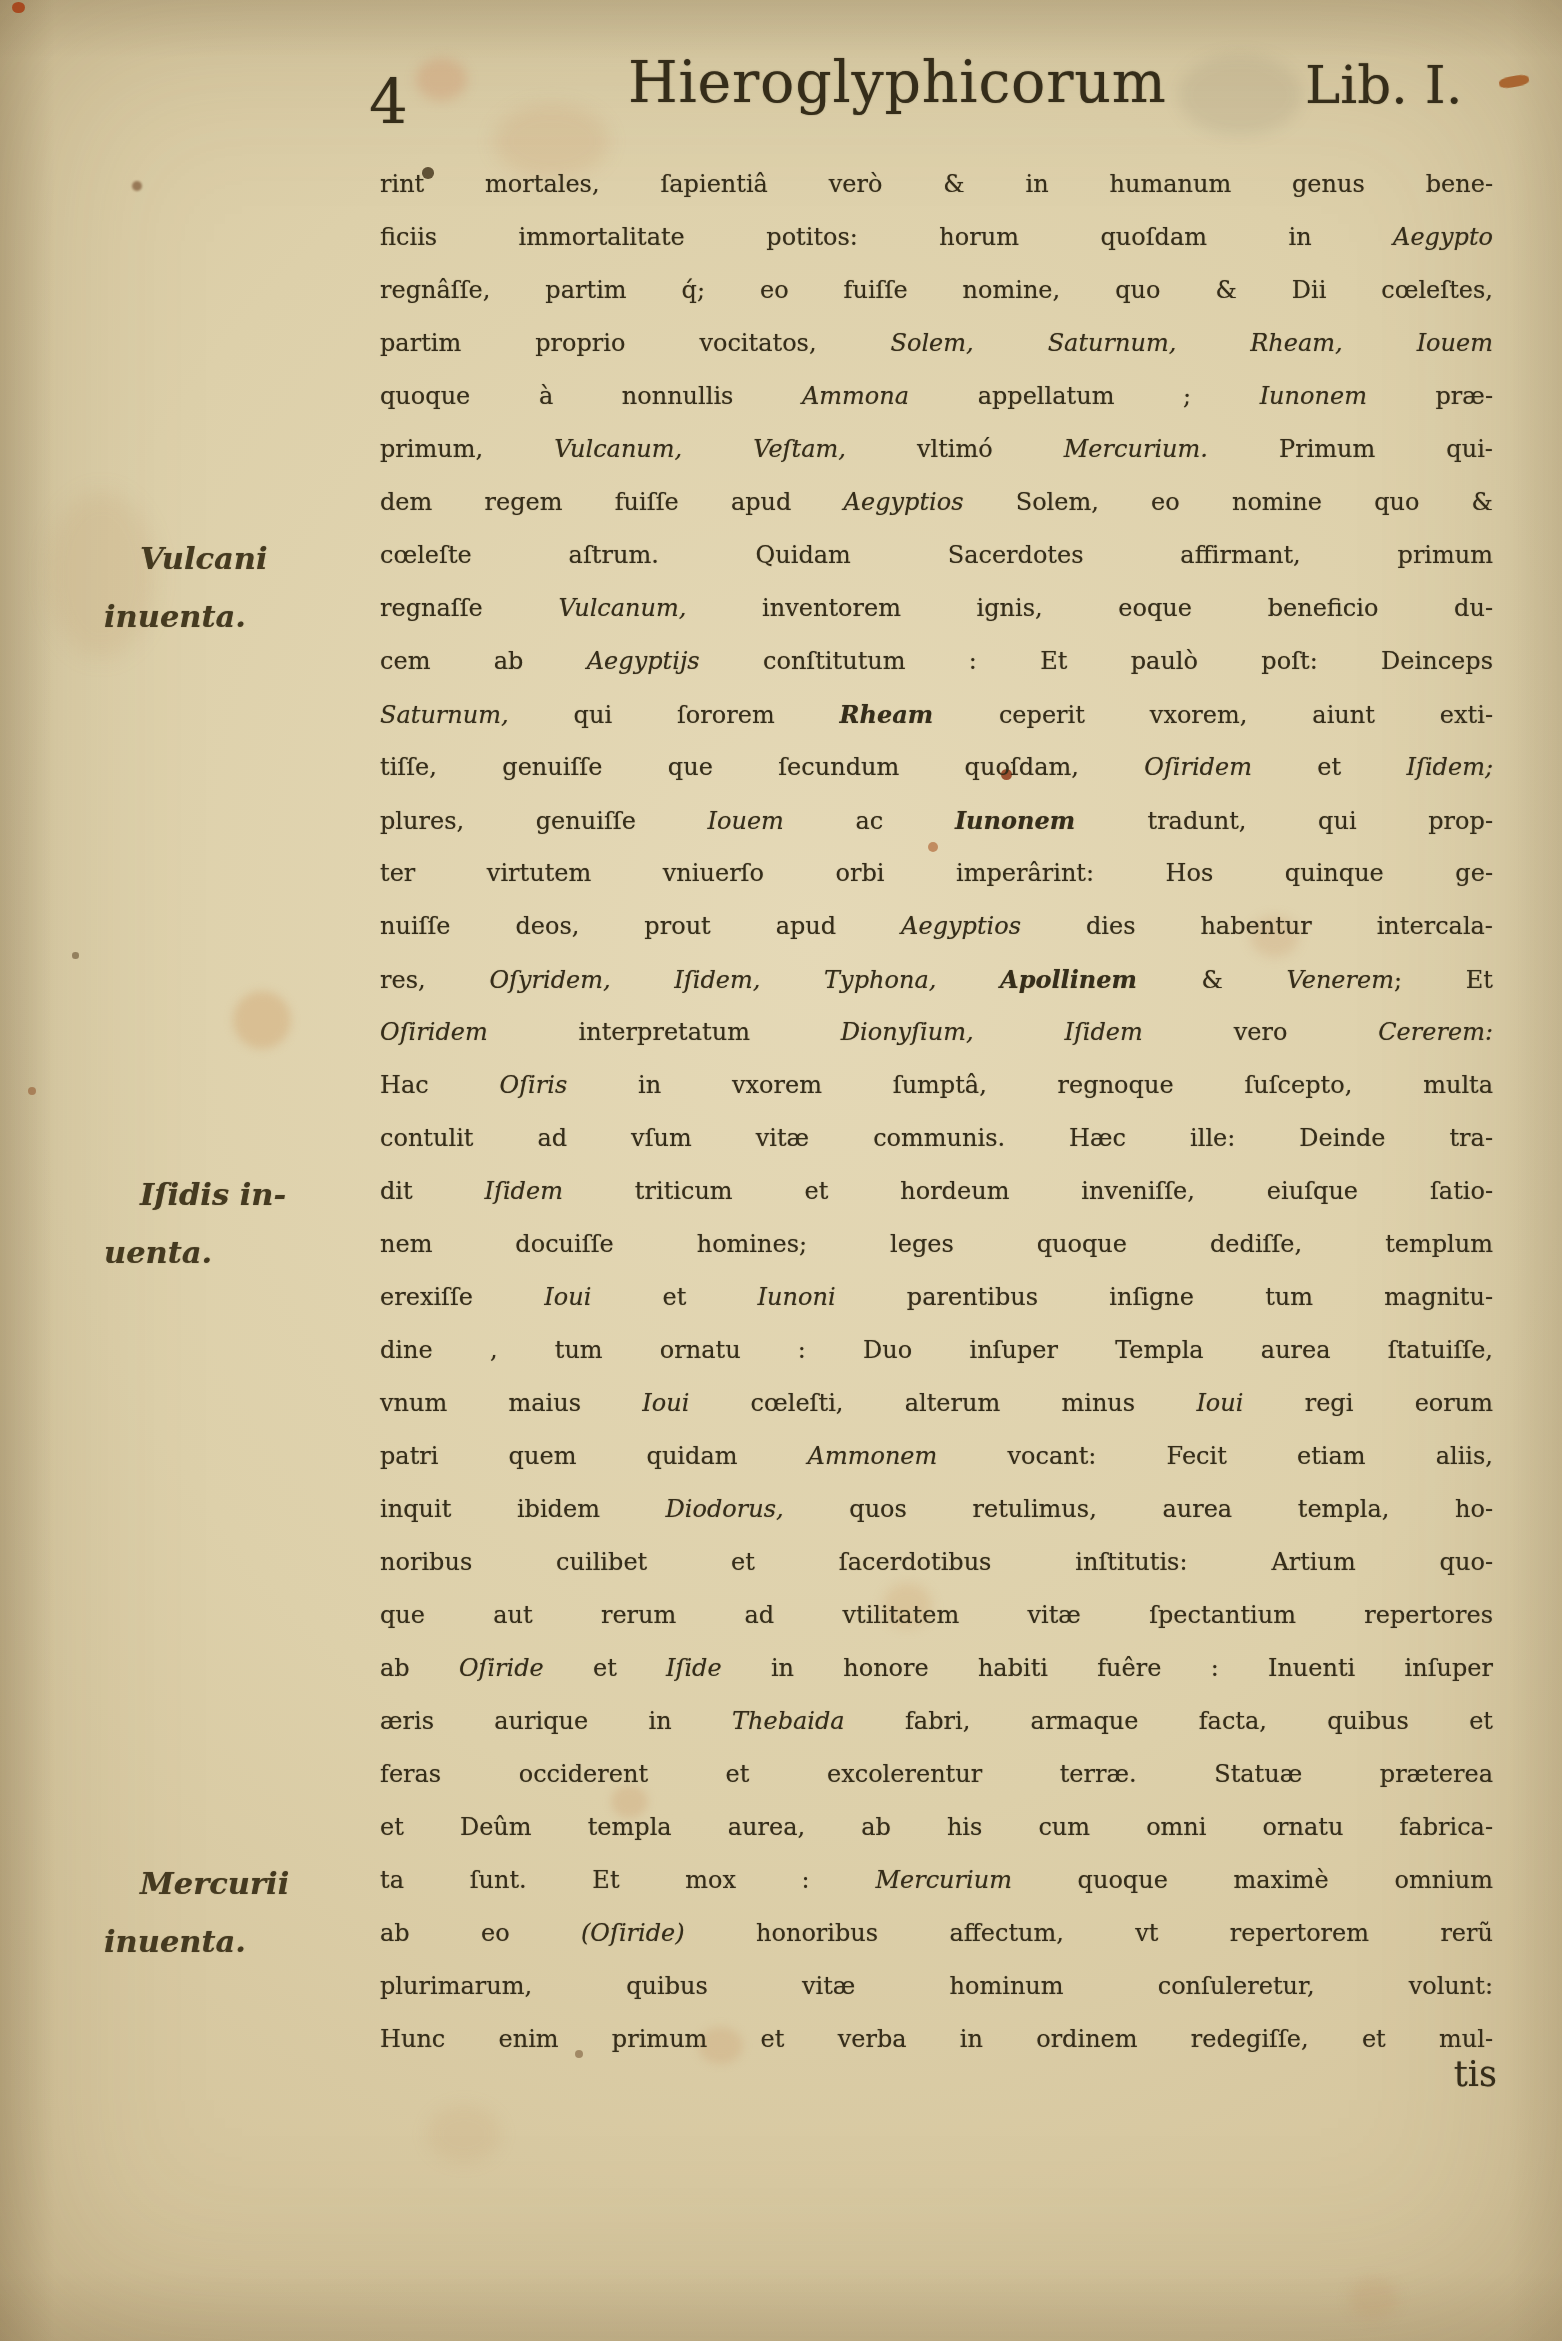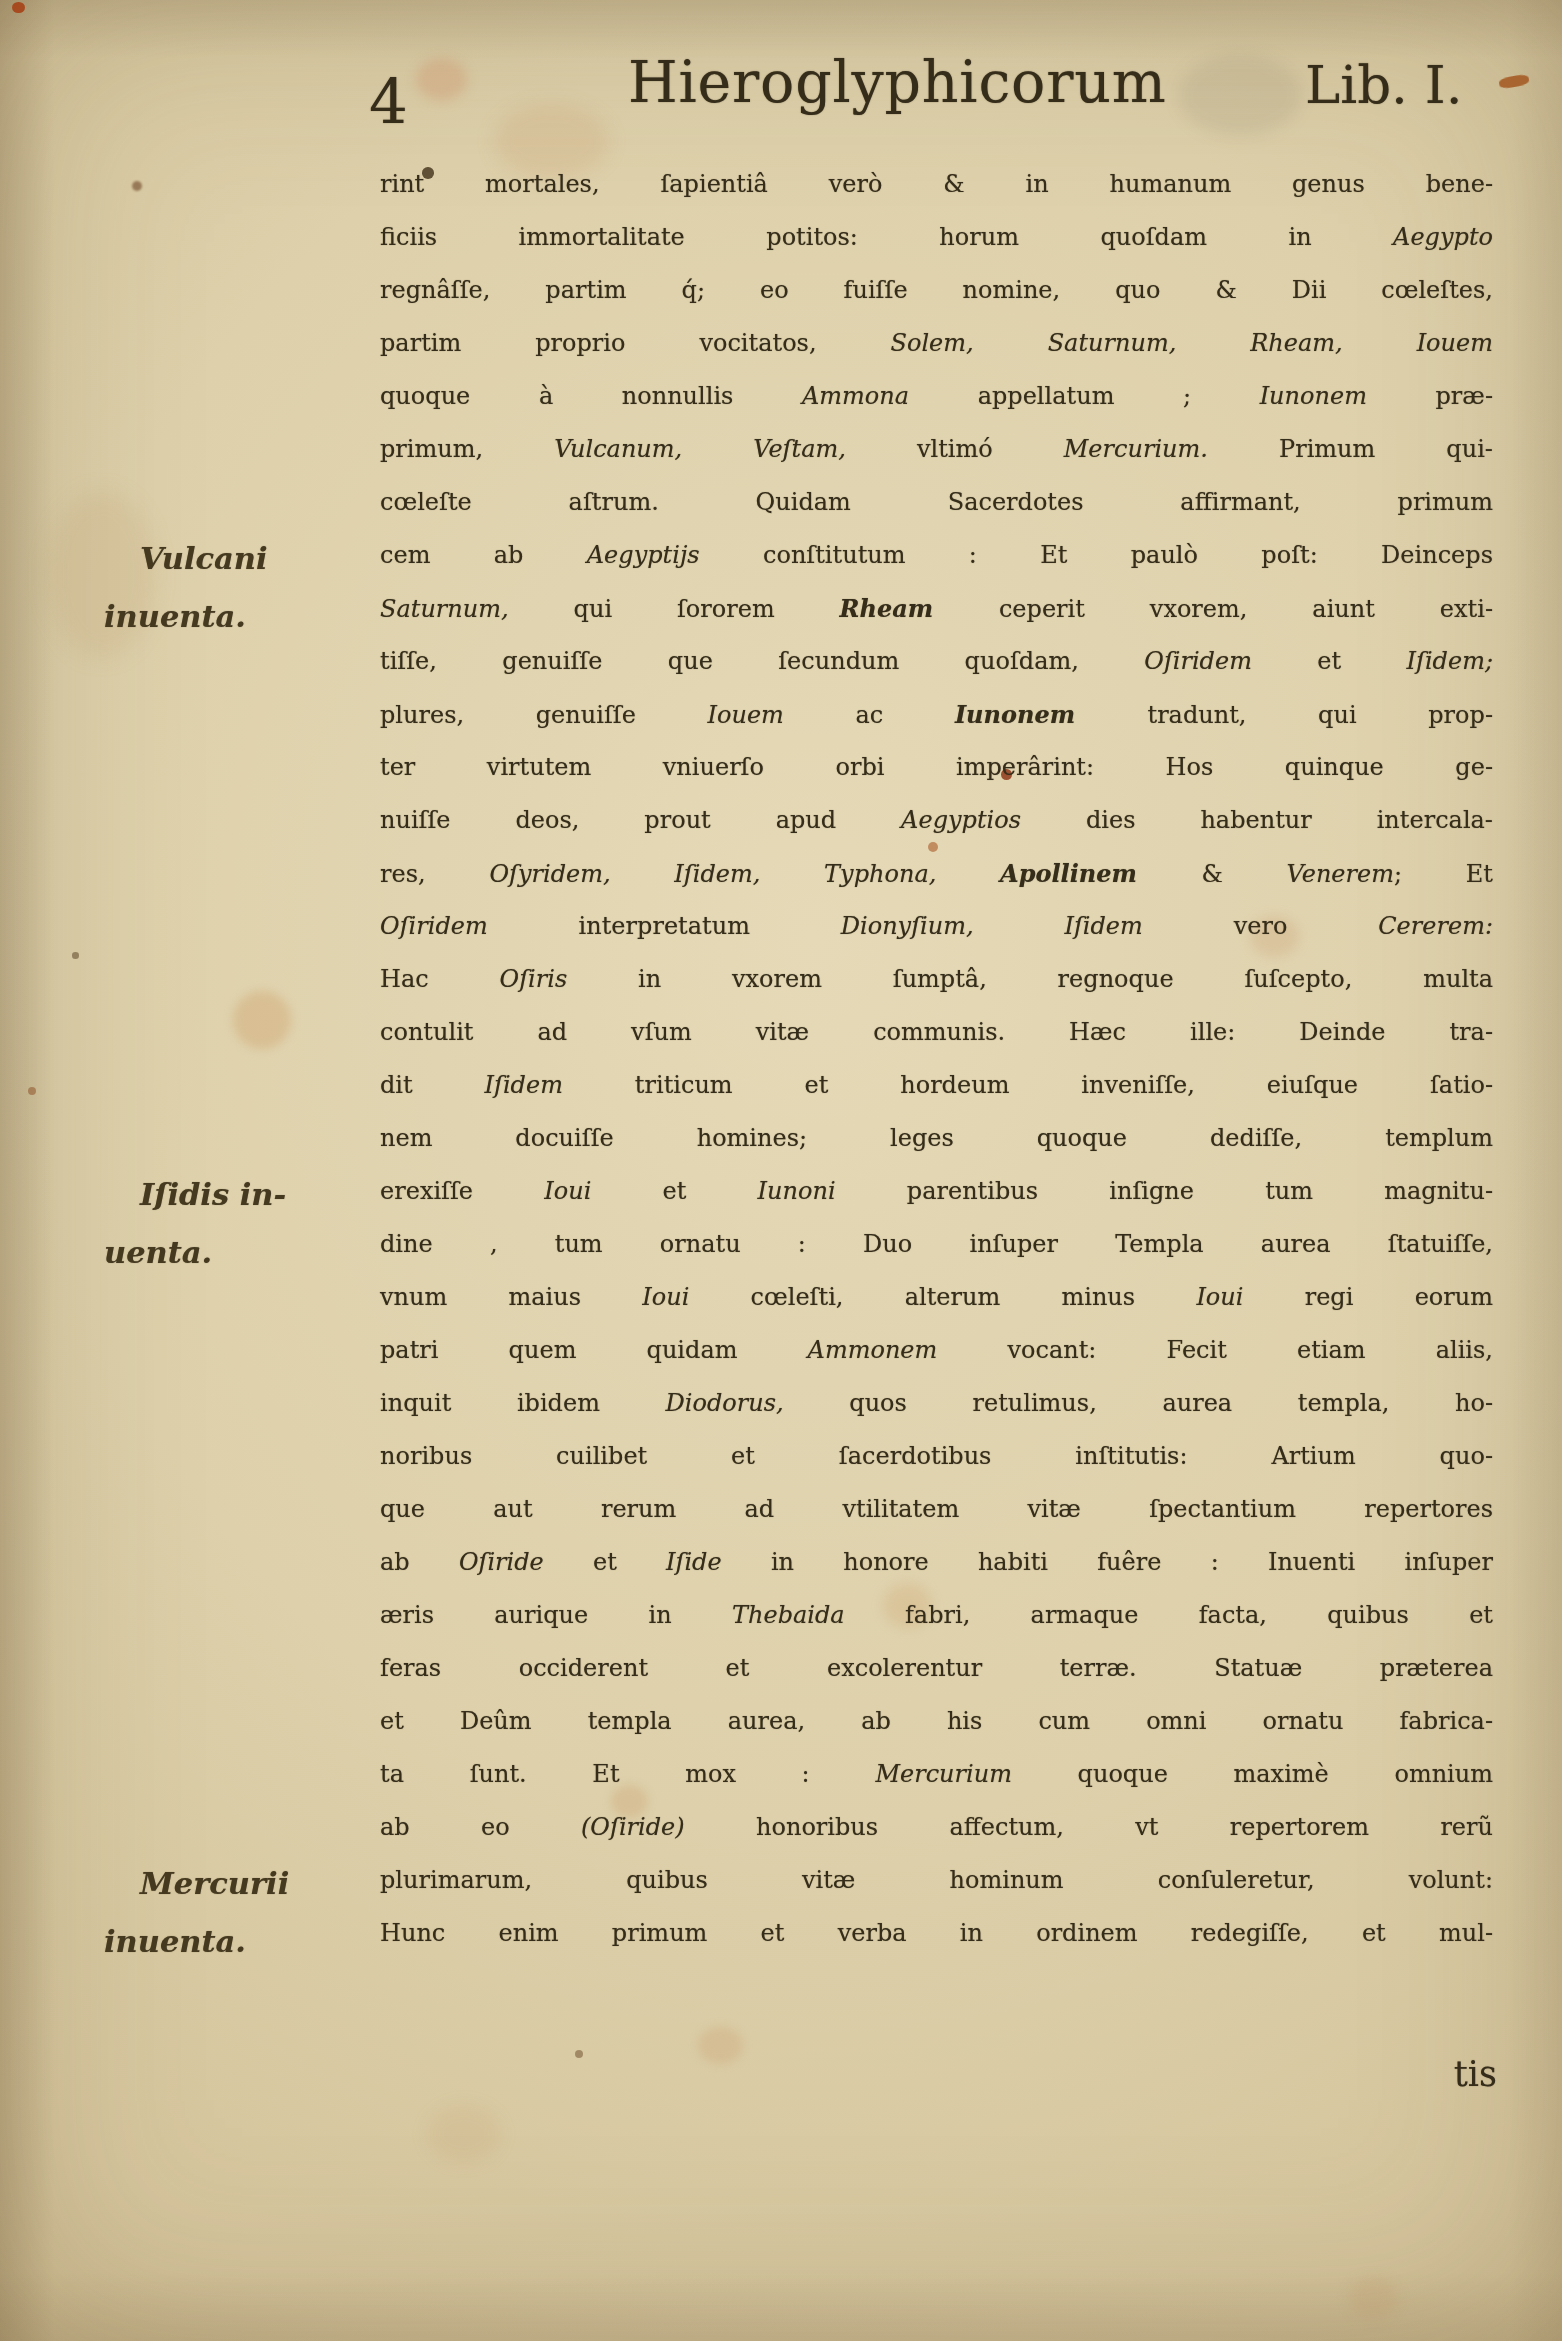--- a/index.html
+++ b/index.html
@@ -116,21 +116,23 @@
   <div class="header-title">Hieroglyphicorum</div>
   <div class="header-lib">Lib. I.</div>
 
   <div class="text-block">
       <div class="line"><span class="">rint mortales, ſapientiâ verò &amp; in humanum genus bene-</span></div>
       <div class="line"><span class="">ficiis immortalitate potitos: horum quoſdam in </span><span class="it">Aegypto</span></div>
       <div class="line"><span class="">regnâſſe, partim q́; eo fuiſſe nomine, quo &amp; Dii cœleſtes,</span></div>
       <div class="line"><span class="">partim proprio vocitatos, </span><span class="it">Solem, Saturnum, Rheam, Iouem</span></div>
       <div class="line"><span class="">quoque à nonnullis </span><span class="it">Ammona </span><span class="">appellatum ; </span><span class="it">Iunonem</span><span class=""> præ-</span></div>
       <div class="line"><span class="">primum, </span><span class="it">Vulcanum, Veſtam,</span><span class=""> vltimó </span><span class="it">Mercurium.</span><span class=""> Primum qui-</span></div>
+      <div class="line"><span class="">dem regem fuiſſe apud </span><span class="it">Aegyptios </span><span class="">Solem, eo nomine quo &amp;</span></div>
       <div class="line"><span class="">cœleſte aſtrum. Quidam Sacerdotes affirmant, primum</span></div>
+      <div class="line"><span class="">regnaſſe </span><span class="it">Vulcanum,</span><span class=""> inventorem ignis, eoque beneficio du-</span></div>
       <div class="line"><span class="">cem ab </span><span class="it">Aegyptijs </span><span class="">conſtitutum : Et paulò poſt: Deinceps</span></div>
       <div class="line"><span class="it">Saturnum,</span><span class=""> qui ſororem </span><span class="it bd">Rheam </span><span class="">ceperit vxorem, aiunt exti-</span></div>
       <div class="line"><span class="">tiſſe, genuiſſe que ſecundum quoſdam, </span><span class="it">Oſiridem </span><span class="">et </span><span class="it">Iſidem;</span></div>
       <div class="line"><span class="">plures, genuiſſe </span><span class="it">Iouem </span><span class="">ac </span><span class="it bd">Iunonem </span><span class="">tradunt, qui prop-</span></div>
       <div class="line"><span class="">ter virtutem vniuerſo orbi imperârint: Hos quinque ge-</span></div>
       <div class="line"><span class="">nuiſſe deos, prout apud </span><span class="it">Aegyptios </span><span class="">dies habentur intercala-</span></div>
       <div class="line"><span class="">res, </span><span class="it">Oſyridem, Iſidem, Typhona, </span><span class="it bd">Apollinem </span><span class="">&amp; </span><span class="it">Venerem</span><span class="">; Et</span></div>
       <div class="line"><span class="it">Oſiridem </span><span class="">interpretatum </span><span class="it">Dionyſium, Iſidem </span><span class="">vero </span><span class="it">Cererem:</span></div>
       <div class="line"><span class="">Hac </span><span class="it">Oſiris </span><span class="">in vxorem ſumptâ, regnoque ſuſcepto, multa</span></div>
       <div class="line"><span class="">contulit ad vſum vitæ communis. Hæc ille: Deinde tra-</span></div>

